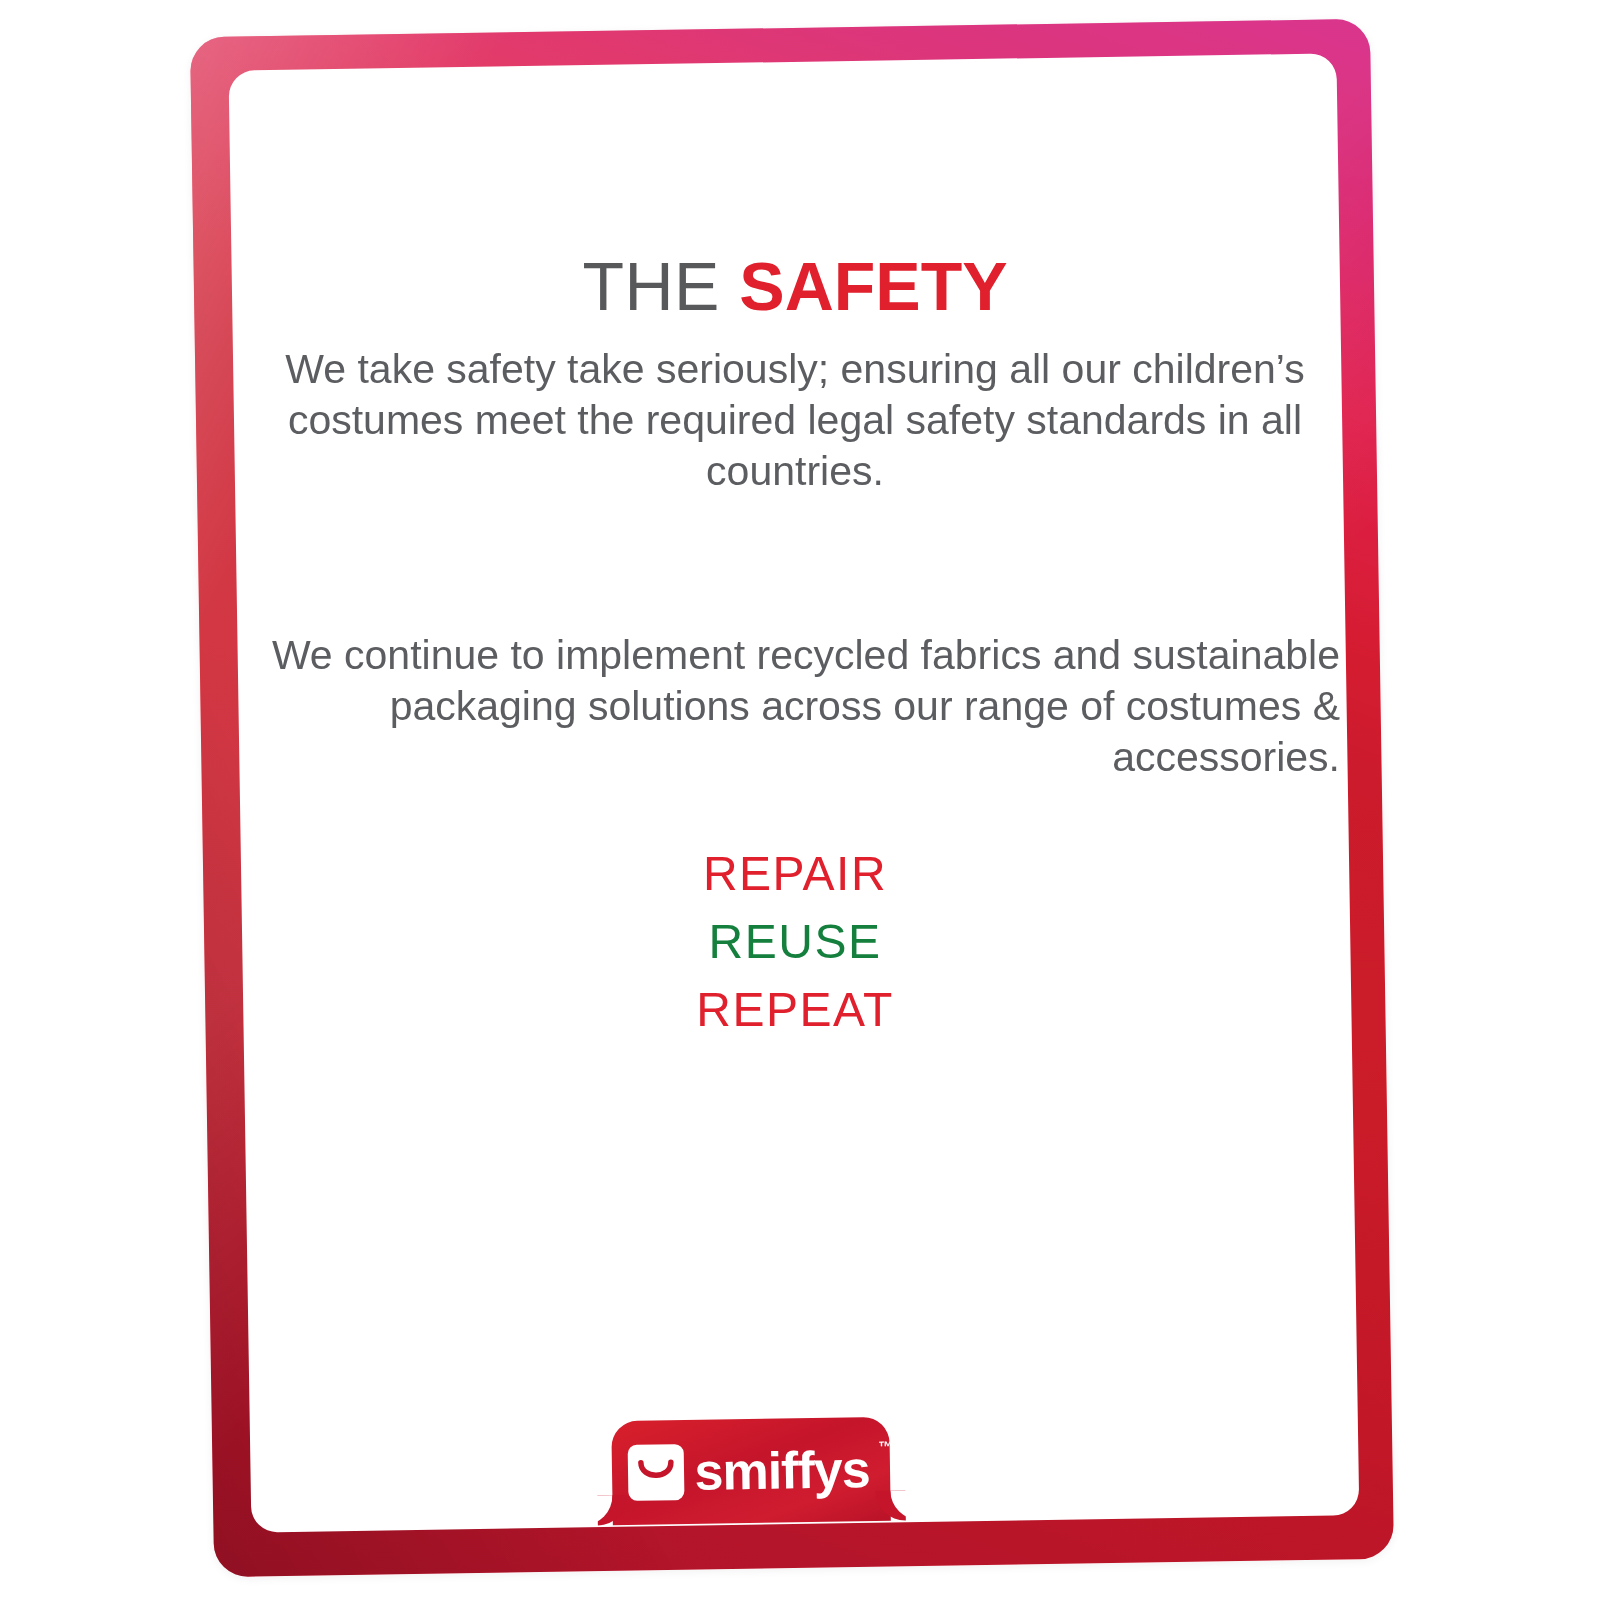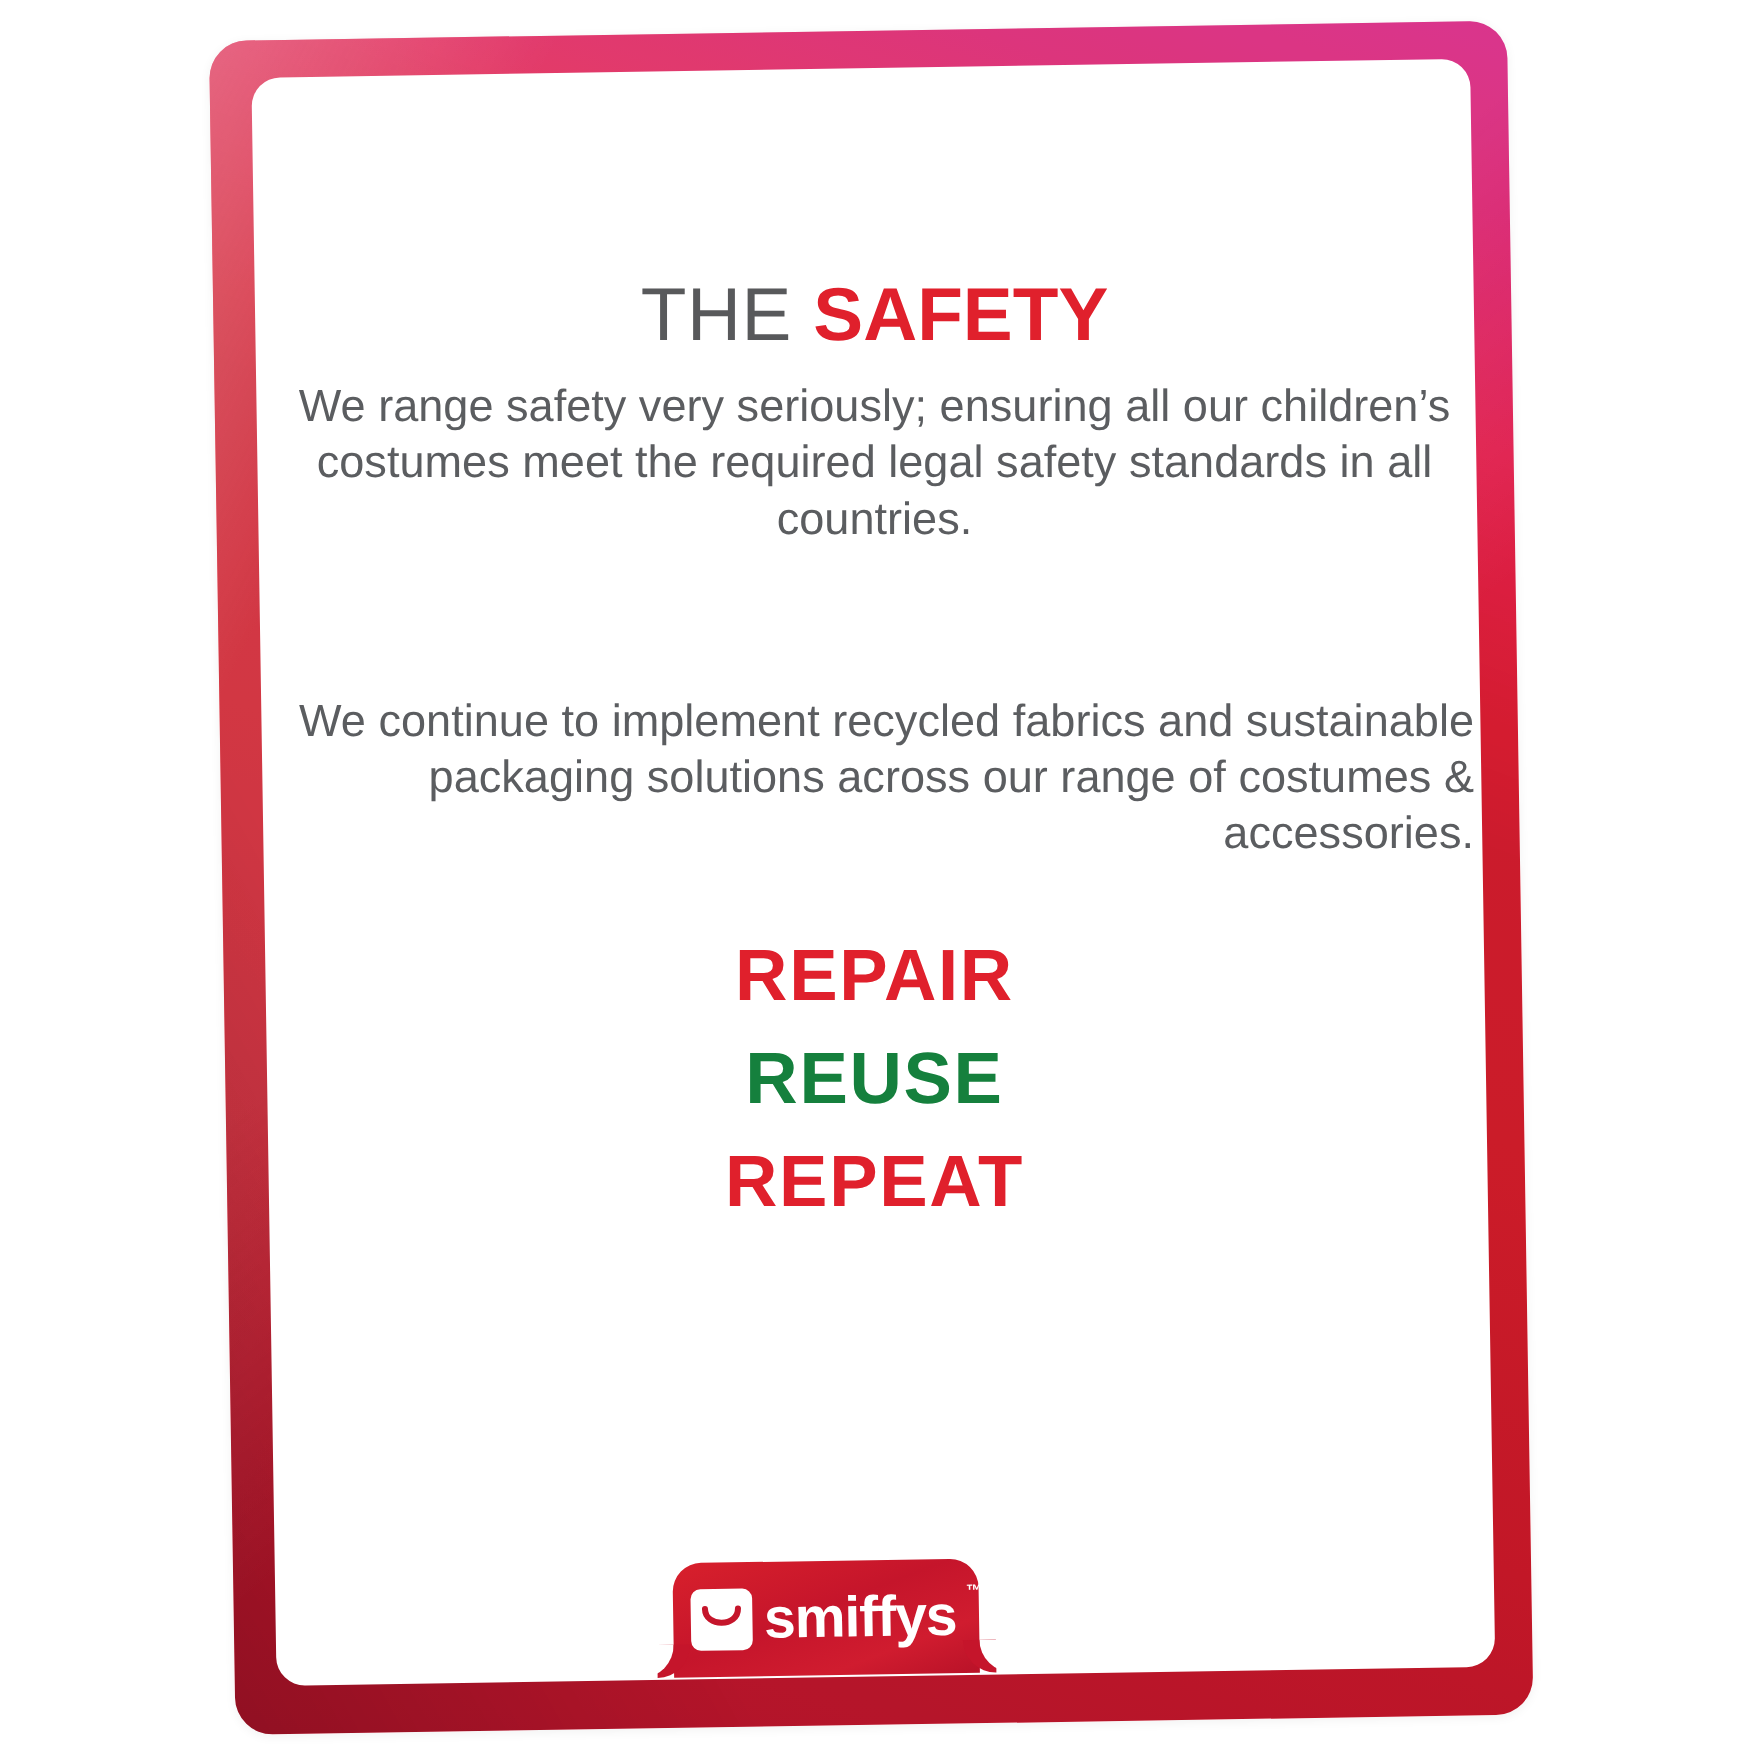--- a/index.html
+++ b/index.html
@@ -123,22 +123,22 @@
 
   
   .rwords {
     position: absolute;
     left: 0;
     top: 840px;
     width: 1090px;
   }
   .rword {
     margin: 0;
-    font-size: 66px;
-    font-weight: 700;
+    font-size: 48px;
+    font-weight: 400;
     letter-spacing: 1.5px;
     line-height: 1.42;
     white-space: nowrap;
   }
 
   
   .logo-tab-wrap {
     position: absolute;
     left: 590px;
     top: 1409px;
@@ -225,21 +225,21 @@
 
   <div class="frame-wrap">
     <div class="frame-outer"></div>
     <div class="frame-inner"></div>
   </div>
 
   <div class="content">
 
     <h1 class="heading safety-heading"><span>THE </span><span class="accent" style="color:#e0202c">SAFETY</span></h1>
 
-    <p class="body-text safety-body">We range safety very seriously; ensuring all our children’s costumes meet the required legal safety standards in all countries.</p>
+    <p class="body-text safety-body">We take safety take seriously; ensuring all our children’s costumes meet the required legal safety standards in all countries.</p>
 
 
     <p class="body-text sustain-body">We continue to implement recycled fabrics and sustainable packaging solutions across our range of costumes &amp; accessories.</p>
 
     <div class="rwords">
       <p class="rword" style="color:#e0202c">REPAIR</p>
       <p class="rword" style="color:#15803d">REUSE</p>
       <p class="rword" style="color:#e0202c">REPEAT</p>
     </div>
   </div>

